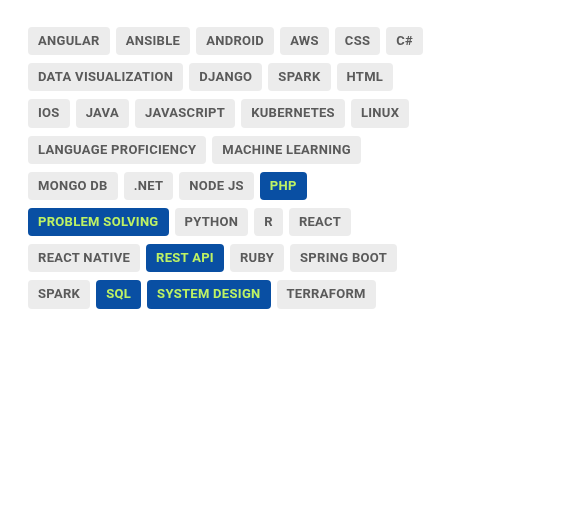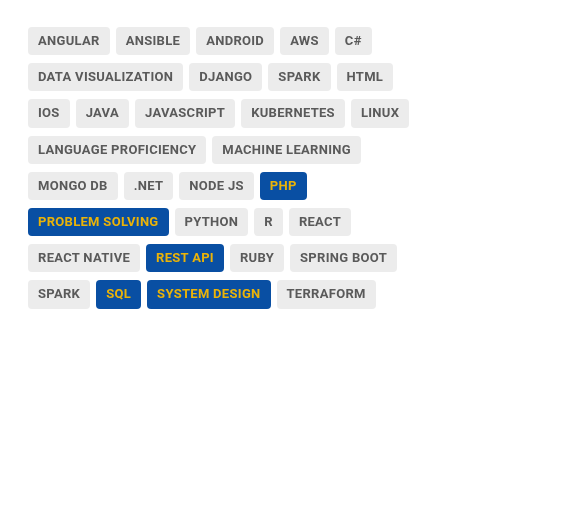--- a/index.html
+++ b/index.html
@@ -31,31 +31,32 @@
       cursor: pointer;
       user-select: none;
       line-height: 1.4;
     }
     .tag.unselected {
       background-color: #ececec;
       color: #5a5a5a;
     }
     .tag.selected {
       background-color: #094fa3;
-      color: #eab308;
+      color: #bef264;
     }
   </style>
 </head>
 <body>
 
 <div class="tag-container">
     <span class="tag unselected">ANGULAR</span>
     <span class="tag unselected">ANSIBLE</span>
     <span class="tag unselected">ANDROID</span>
     <span class="tag unselected">AWS</span>
+    <span class="tag unselected">CSS</span>
     <span class="tag unselected">C#</span>
     <span class="tag unselected">DATA VISUALIZATION</span>
     <span class="tag unselected">DJANGO</span>
     <span class="tag unselected">SPARK</span>
     <span class="tag unselected">HTML</span>
     <span class="tag unselected">IOS</span>
     <span class="tag unselected">JAVA</span>
     <span class="tag unselected">JAVASCRIPT</span>
     <span class="tag unselected">KUBERNETES</span>
     <span class="tag unselected">LINUX</span>

